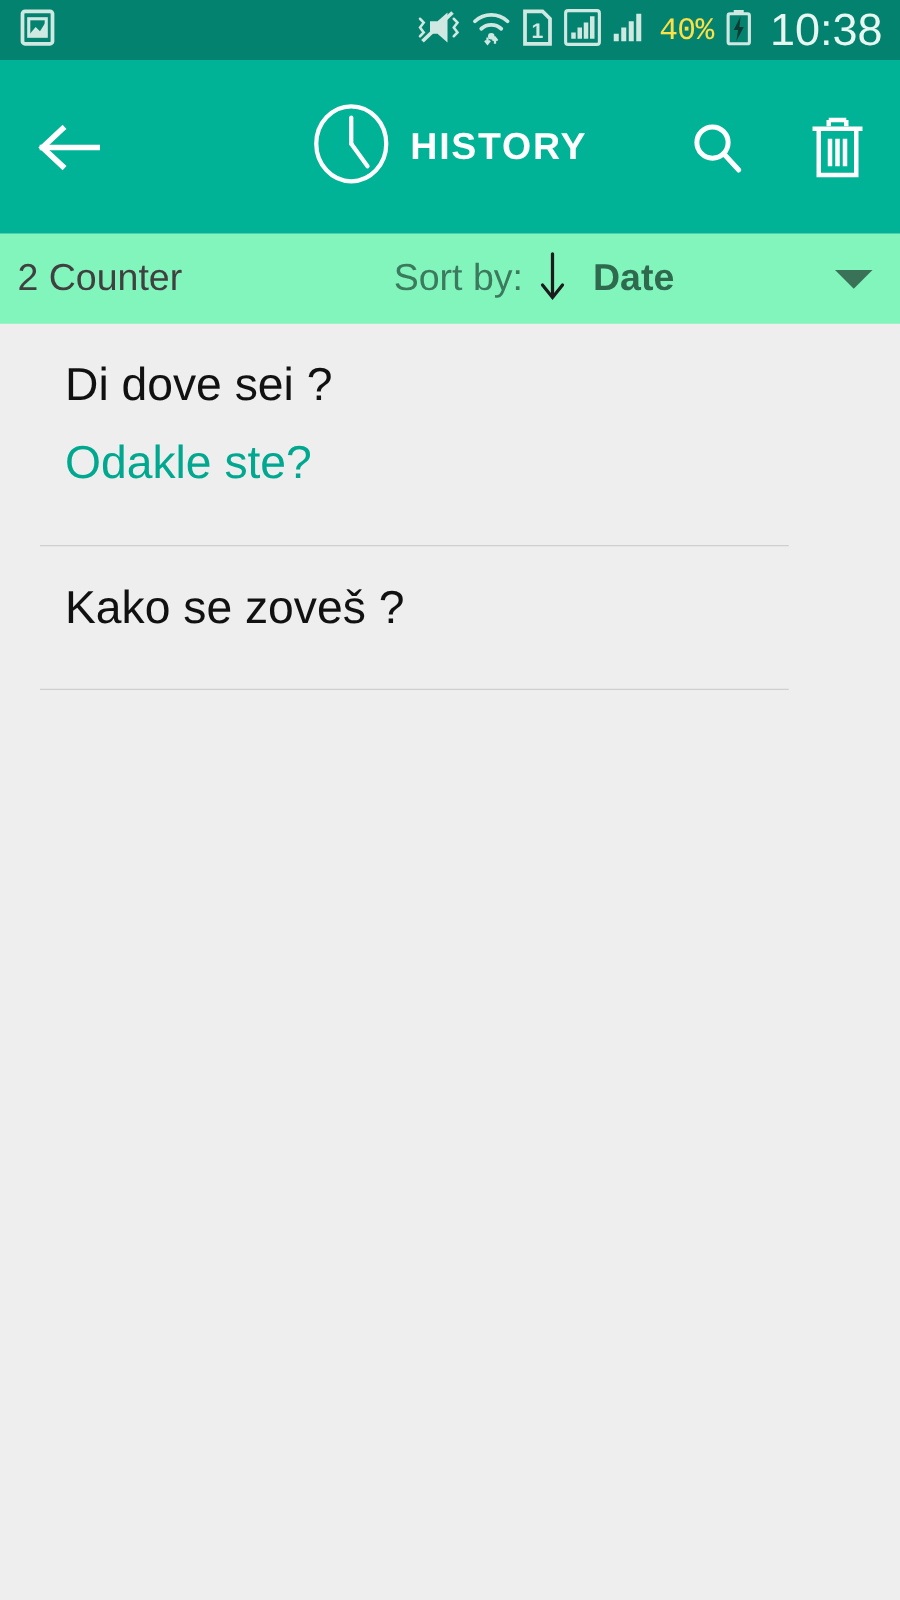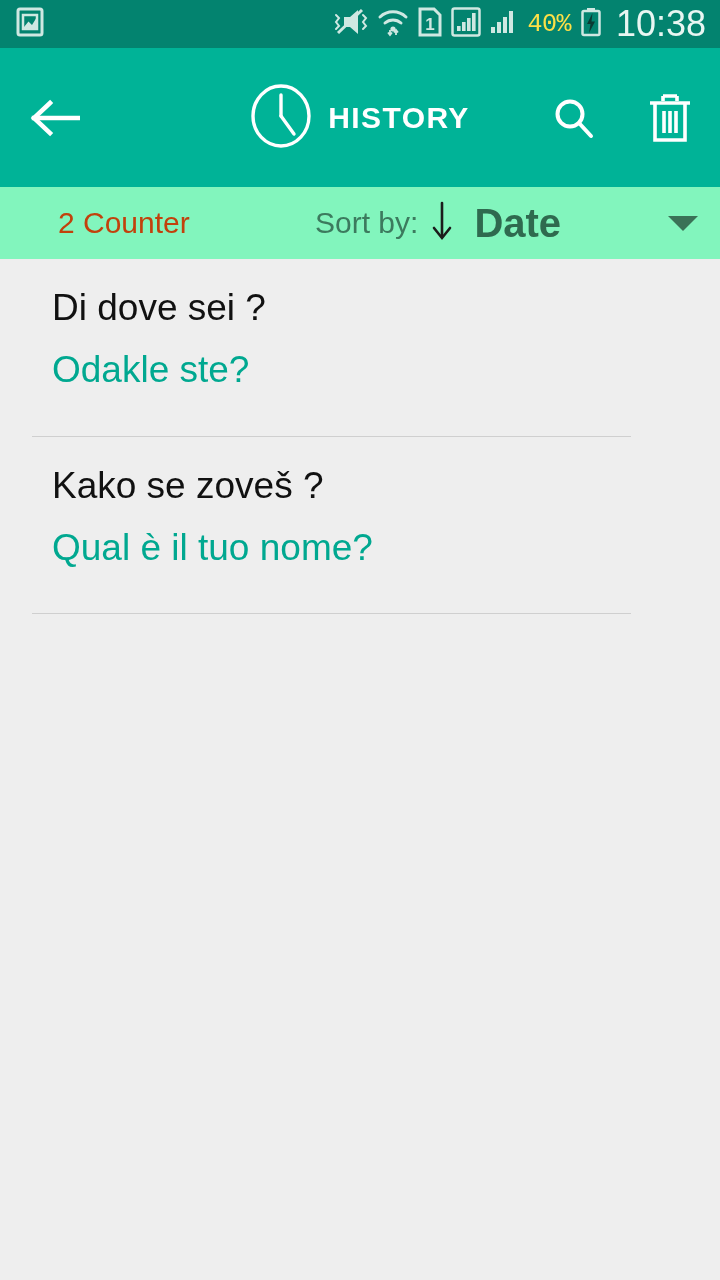--- a/index.html
+++ b/index.html
@@ -65,38 +65,37 @@
 
   
   .sort-bar{
     height:72px; width:720px;
     background:#82f5bd;
     display:flex; align-items:center;
     padding:0 22px 0 14px;
     position:relative;
   }
   .counter{
-    color:#c2410c;
+    color:#404040;
     font-size:30px;
     letter-spacing:0px;
-    margin-left:44px;
   }
   .sort-group{
     position:absolute;
     left:315px;
     display:flex; align-items:center;
     gap:12px;
   }
   .sort-label{
     color:#3c7a5e;
     font-size:30px;
   }
   .sort-value{
     color:#2f6a4f;
-    font-size:40px;
+    font-size:30px;
     font-weight:bold;
     margin-left:8px;
   }
   .caret{
     margin-left:auto;
     width:0;height:0;
     border-left:15px solid transparent;
     border-right:15px solid transparent;
     border-top:15px solid #3a7257;
   }
@@ -281,18 +280,17 @@
     <div class="row">
       <div class="src">Di dove sei ?</div>
       <div class="dst">Odakle ste?</div>
     </div>
     <div class="divider"></div>
   </div>
 
   <div>
     <div class="row">
       <div class="src">Kako se zoveš ?</div>
-      <div class="dst">Qual è il tuo nome?</div>
     </div>
     <div class="divider"></div>
   </div>
 
 </div>
 
 </body></html>

